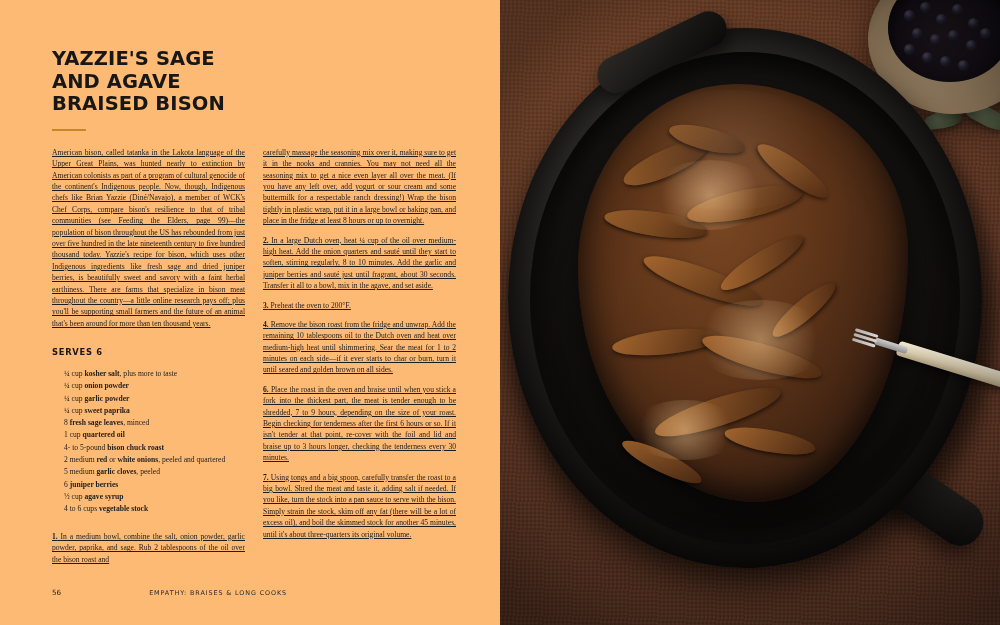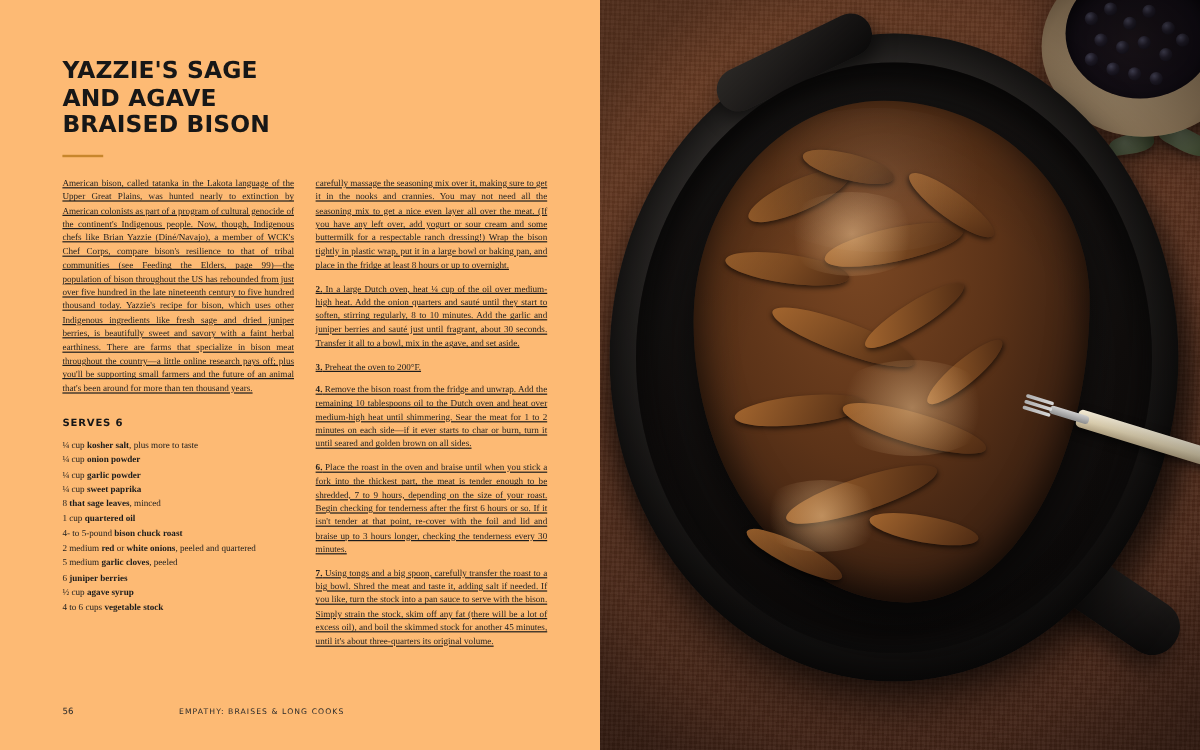--- a/index.html
+++ b/index.html
@@ -68,21 +68,21 @@
   .serves {
     font-family: "DejaVu Sans", sans-serif;
     font-weight: bold;
     font-size: 8.4px;
     letter-spacing: 0.7px;
     margin: 18px 0 9px 0;
     color: #171717;
   }
   ul.ingredients {
     list-style: none;
-    margin: 0;
+    margin: 12px;
     padding: 0;
   }
   ul.ingredients li {
     font-size: 7.6px;
     line-height: 1.42;
     margin-bottom: 1.5px;
     color: #1d1d1d;
   }
   ul.ingredients li b {
     font-weight: bold;
@@ -305,30 +305,31 @@
       <div class="col">
         <p class="intro">American bison, called tatanka in the Lakota language of the Upper Great Plains, was hunted nearly to extinction by American colonists as part of a program of cultural genocide of the continent's Indigenous people. Now, though, Indigenous chefs like Brian Yazzie (Diné/Navajo), a member of WCK's Chef Corps, compare bison's resilience to that of tribal communities (see Feeding the Elders, page 99)—the population of bison throughout the US has rebounded from just over five hundred in the late nineteenth century to five hundred thousand today. Yazzie's recipe for bison, which uses other Indigenous ingredients like fresh sage and dried juniper berries, is beautifully sweet and savory with a faint herbal earthiness. There are farms that specialize in bison meat throughout the country—a little online research pays off; plus you'll be supporting small farmers and the future of an animal that's been around for more than ten thousand years.</p>
 
         <div class="serves">SERVES 6</div>
 
         <ul class="ingredients">
           <li><span>¼ cup </span><b>kosher salt</b><span>, plus more to taste</span></li>
           <li><span>¼ cup </span><b>onion powder</b><span></span></li>
           <li><span>¼ cup </span><b>garlic powder</b><span></span></li>
           <li><span>¼ cup </span><b>sweet paprika</b><span></span></li>
-          <li><span>8 </span><b>that sage leaves</b><span>, minced</span></li>
+          <li><span>8 </span><b>fresh sage leaves</b><span>, minced</span></li>
           <li><span>1 cup </span><b>quartered oil</b><span></span></li>
           <li><span>4- to 5-pound </span><b>bison chuck roast</b><span></span></li>
           <li><span>2 medium </span><b>red</b><span> or </span><b>white onions</b><span>, peeled and quartered</span></li>
           <li><span>5 medium </span><b>garlic cloves</b><span>, peeled</span></li>
           <li><span>6 </span><b>juniper berries</b><span></span></li>
           <li><span>½ cup </span><b>agave syrup</b><span></span></li>
           <li><span>4 to 6 cups </span><b>vegetable stock</b><span></span></li>
         </ul>
 
+        <p class="step" style="margin-top:16px;"><b>1.</b><span>&nbsp;In a medium bowl, combine the salt, onion powder, garlic powder, paprika, and sage. Rub 2 tablespoons of the oil over the bison roast and</span></p>
       </div>
 
       <div class="col">
         <p class="step"><span>carefully massage the seasoning mix over it, making sure to get it in the nooks and crannies. You may not need all the seasoning mix to get a nice even layer all over the meat. (If you have any left over, add yogurt or sour cream and some buttermilk for a respectable ranch dressing!) Wrap the bison tightly in plastic wrap, put it in a large bowl or baking pan, and place in the fridge at least 8 hours or up to overnight.</span></p>
 
         <p class="step"><b>2.</b><span> In a large Dutch oven, heat ¼ cup of the oil over medium-high heat. Add the onion quarters and sauté until they start to soften, stirring regularly, 8 to 10 minutes. Add the garlic and juniper berries and sauté just until fragrant, about 30 seconds. Transfer it all to a bowl, mix in the agave, and set aside.</span></p>
         <p class="step"><b>3.</b><span> Preheat the oven to 200°F.</span></p>
         <p class="step"><b>4.</b><span> Remove the bison roast from the fridge and unwrap. Add the remaining 10 tablespoons oil to the Dutch oven and heat over medium-high heat until shimmering. Sear the meat for 1 to 2 minutes on each side—if it ever starts to char or burn, turn it until seared and golden brown on all sides.</span></p>
         <p class="step"><b>6.</b><span> Place the roast in the oven and braise until when you stick a fork into the thickest part, the meat is tender enough to be shredded, 7 to 9 hours, depending on the size of your roast. Begin checking for tenderness after the first 6 hours or so. If it isn't tender at that point, re-cover with the foil and lid and braise up to 3 hours longer, checking the tenderness every 30 minutes.</span></p>
         <p class="step"><b>7.</b><span> Using tongs and a big spoon, carefully transfer the roast to a big bowl. Shred the meat and taste it, adding salt if needed. If you like, turn the stock into a pan sauce to serve with the bison. Simply strain the stock, skim off any fat (there will be a lot of excess oil), and boil the skimmed stock for another 45 minutes, until it's about three-quarters its original volume.</span></p>

